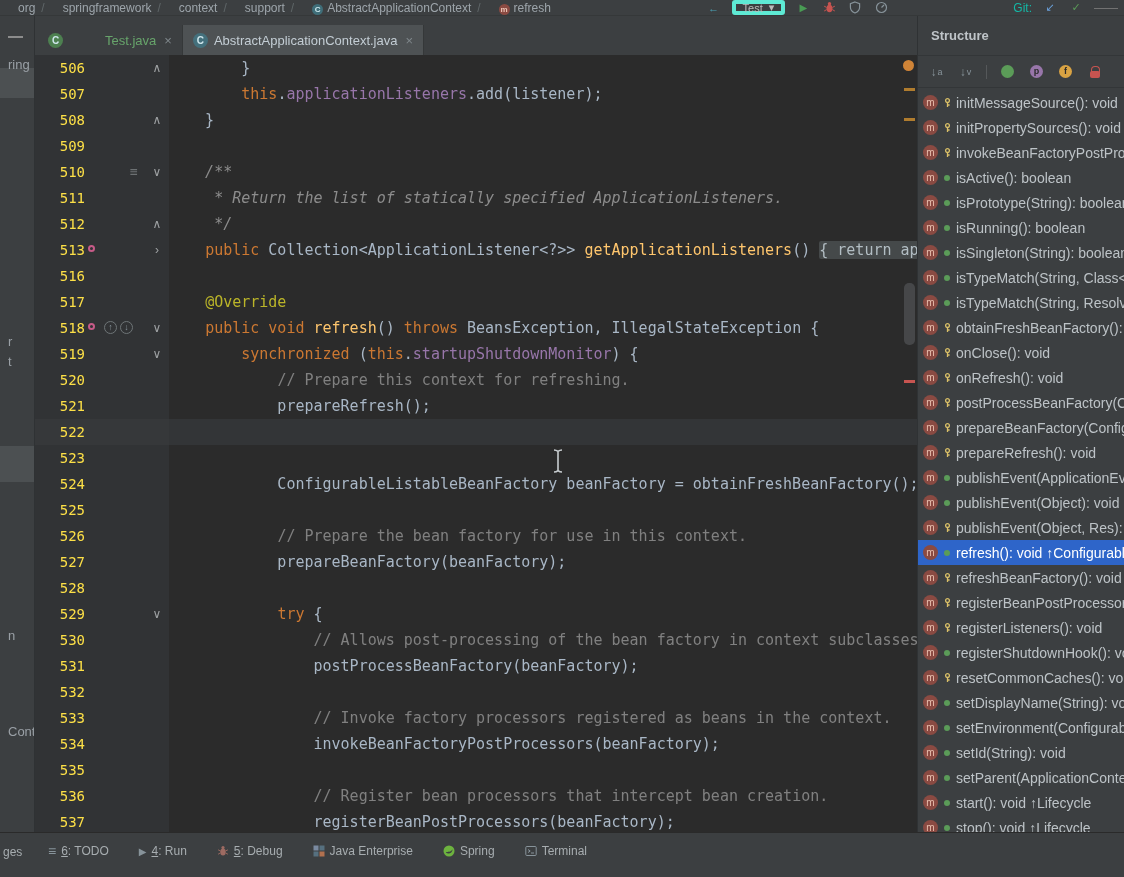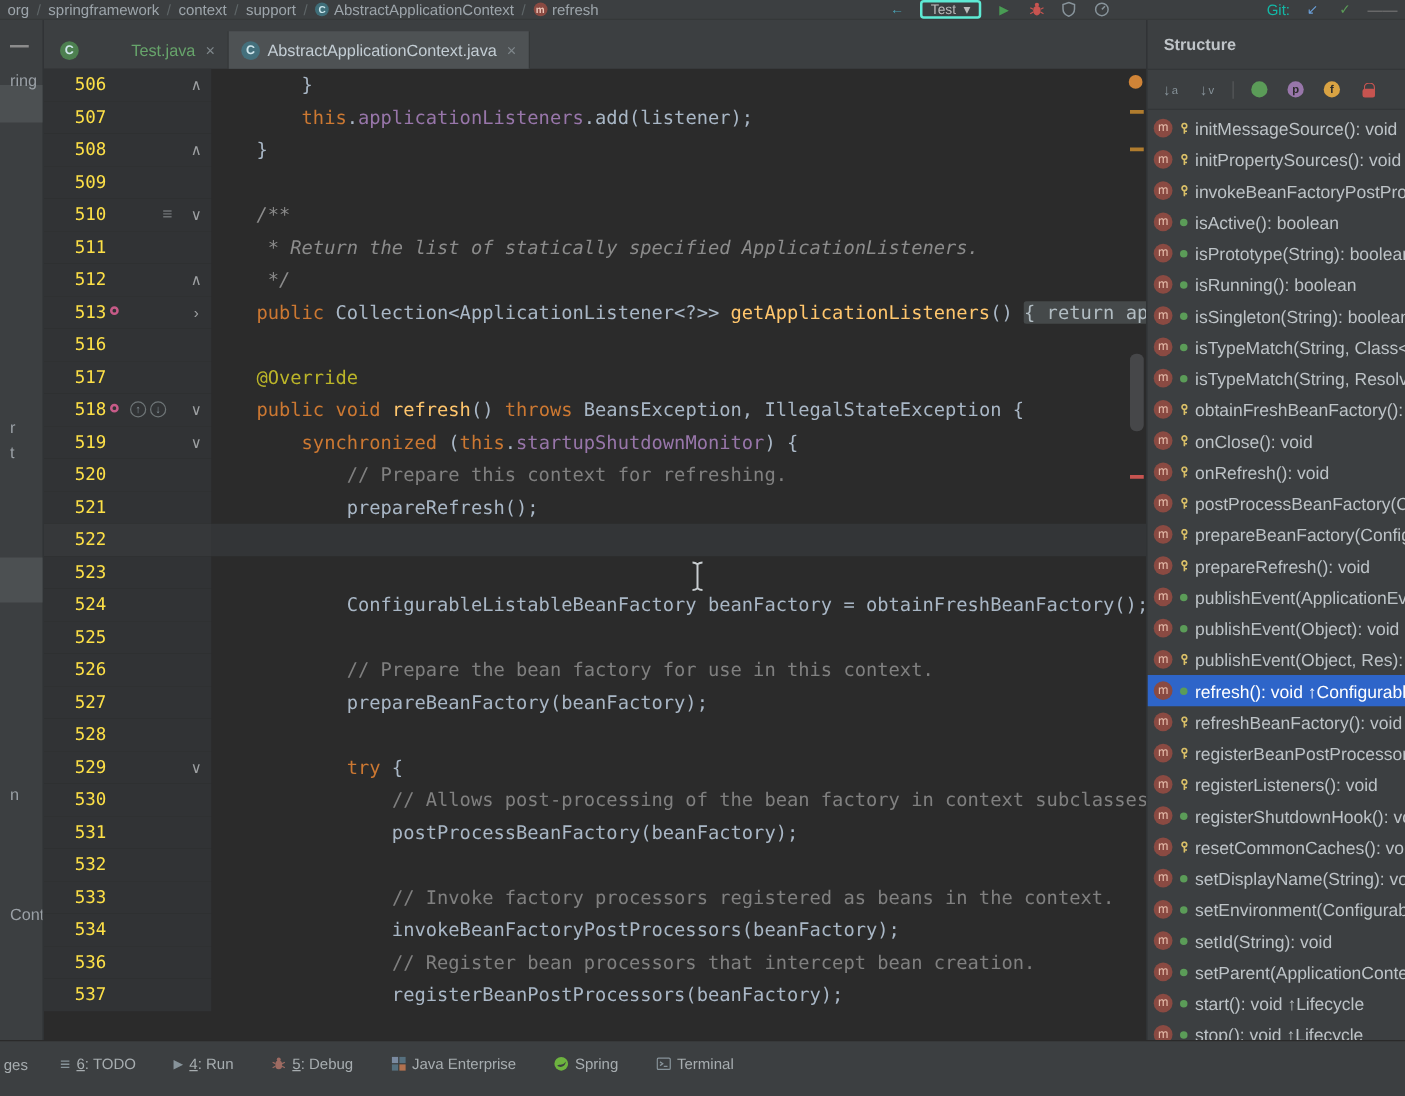--- a/index.html
+++ b/index.html
@@ -12,28 +12,28 @@
   }
 
   
   #toolbar {
     position:absolute; left:0; top:0; width:1124px; height:16px;
     background:#3c3f41; display:flex; align-items:center;
     padding:0 6px; font-size:12px; color:#9da5ab; z-index:6;
     border-bottom:1px solid #353839;
   }
   #crumbs { display:flex; align-items:center; gap:6px; white-space:nowrap; overflow:hidden; }
-  .crumb { display:inline-flex; align-items:center; gap:4px; color:#9da5ab; }
+  .crumb { display:inline-flex; align-items:flex-end; gap:4px; color:#9da5ab;margin-left:12px; }
   .crumb-sep { color:#5f6668; }
   .mini-icon { width:11px; height:11px; border-radius:50%; font-size:8px; line-height:11px;
     text-align:center; display:inline-block; font-weight:bold; }
   .mini-class { background:#3f6e79; color:#cde8ee; }
   .mini-method { background:#8a4a42; color:#eec5b7; }
   #toolbar-right { margin-left:auto; display:flex; align-items:center; gap:10px; flex:none; }
-  .run-combo { display:flex; align-items:center; gap:6px; border:2px solid #5eead4;
+  .run-combo { display:flex; align-items:center; gap:6px; border:4px solid #5eead4;
     border-radius:3px; height:15px; padding:0 7px; color:#bbbbbb; font-size:11px; }
   .tb-icon { display:inline-flex; align-items:center; justify-content:center;
     width:16px; height:15px; font-size:11px; }
   .tb-gap { width:104px; }
   .git-label { color:#14b8a6; }
   .win-dash { color:#7a7a7a; }
 
   
   #left-strip { position:absolute; left:0; top:16px; width:35px; height:816px;
     background:#3c3f41; border-right:1px solid #2f3234; overflow:hidden; z-index:4; }
@@ -403,20 +403,27 @@
   </div>
       <div class="code-row">
     <div class="gut">
       <span class="ln">534</span>
       <span class="gicons"></span>
     </div>
     <span class="code-text"><span class="pl">                invokeBeanFactoryPostProcessors(beanFactory);</span></span>
   </div>
       <div class="code-row">
     <div class="gut">
+      <span class="ln">535</span>
+      <span class="gicons"></span>
+    </div>
+    <span class="code-text"></span>
+  </div>
+      <div class="code-row">
+    <div class="gut">
       <span class="ln">536</span>
       <span class="gicons"></span>
     </div>
     <span class="code-text"><span class="pl">                </span><span class="cmt">// Register bean processors that intercept bean creation.</span></span>
   </div>
       <div class="code-row">
     <div class="gut">
       <span class="ln">537</span>
       <span class="gicons"></span>
     </div>

